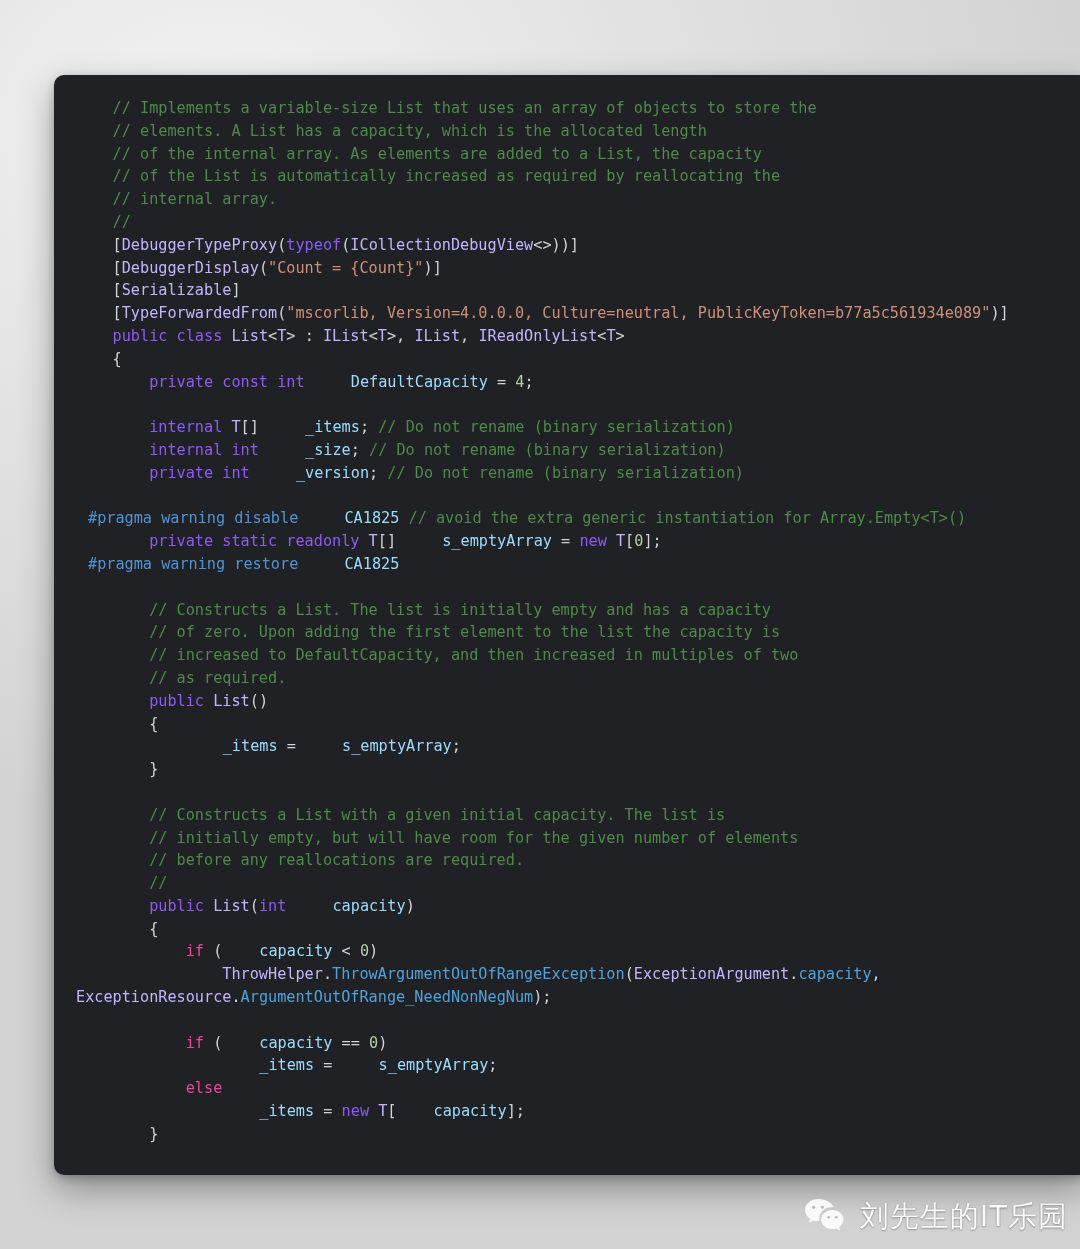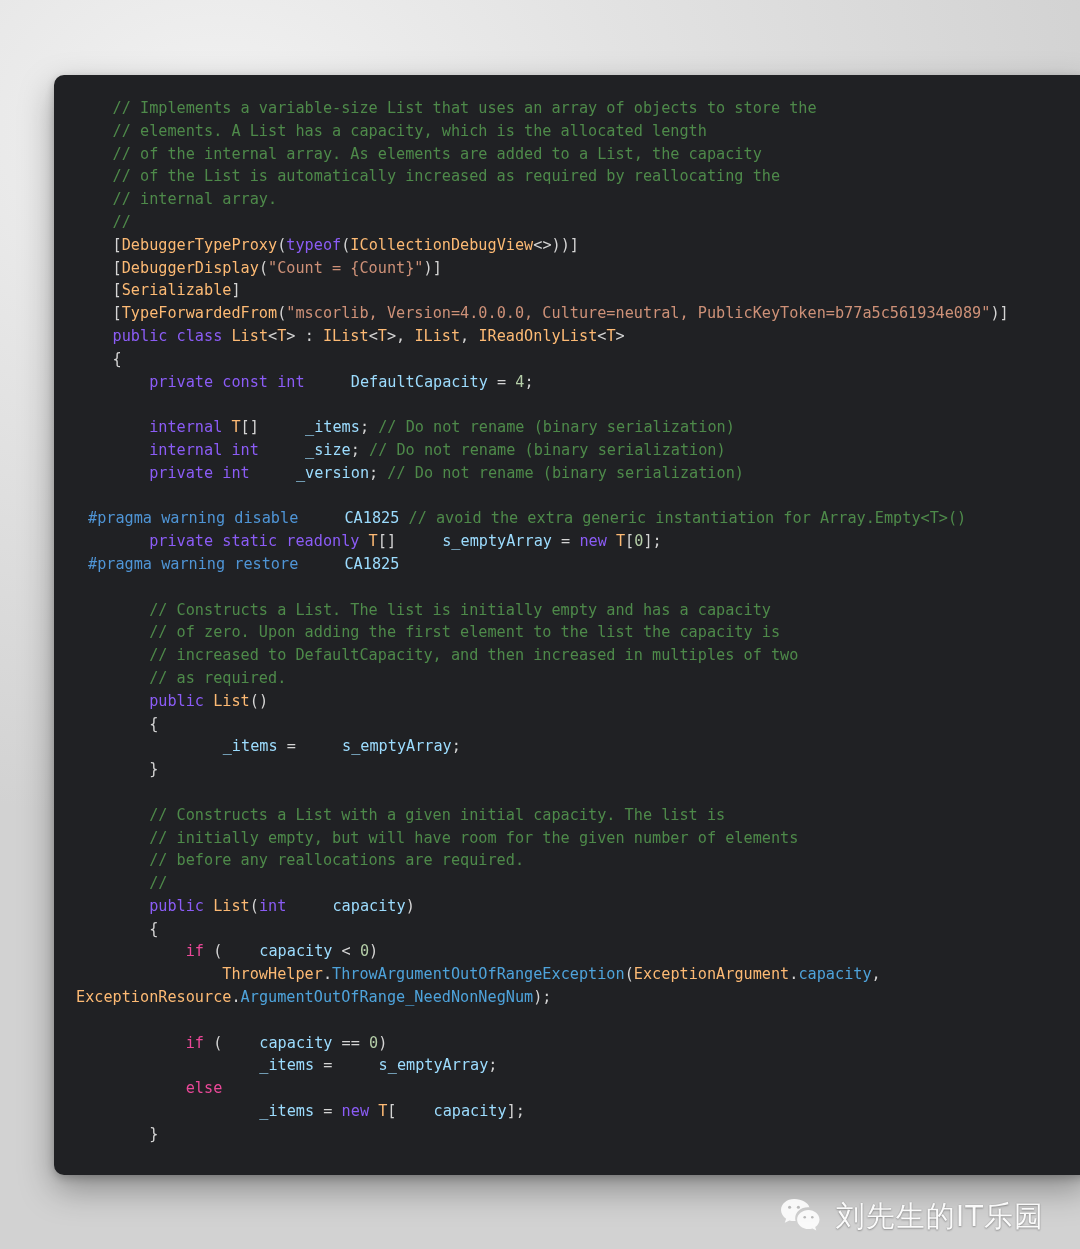--- a/index.html
+++ b/index.html
@@ -40,32 +40,32 @@
     letter-spacing: 0px;
     -webkit-font-smoothing: antialiased;
   }
 
   .ln { display: block; min-height: 22.8px; }
 
   
   .cmt  { color: #4e8a4a; }
   .kw   { color: #8b5cf6; }
   .ctl  { color: #ec4899; margin-top: 18px; }
-  .typ  { color: #fdba74; }
+  .typ  { color: #c4b5fd; }
   .var  { color: #9cdcfe; padding-left: 37px; }
   .fn   { color: #4ea3db; }
   .str  { color: #ce9178; }
   .num  { color: #b5cea8; }
   .pun  { color: #d4d4d4; }
   .pp   { color: #4f95d6; margin-left: 12px; }
 
   
   #watermark {
     position: absolute;
-    right: 36px;
+    right: 12px;
     bottom: 14px;
     display: flex;
     align-items: center;
     gap: 16px;
     opacity: 0.92;
     pointer-events: none;
   }
   #watermark .wm-text {
     font-family: "DejaVu Sans", "Liberation Sans", sans-serif;
     font-size: 29px;

